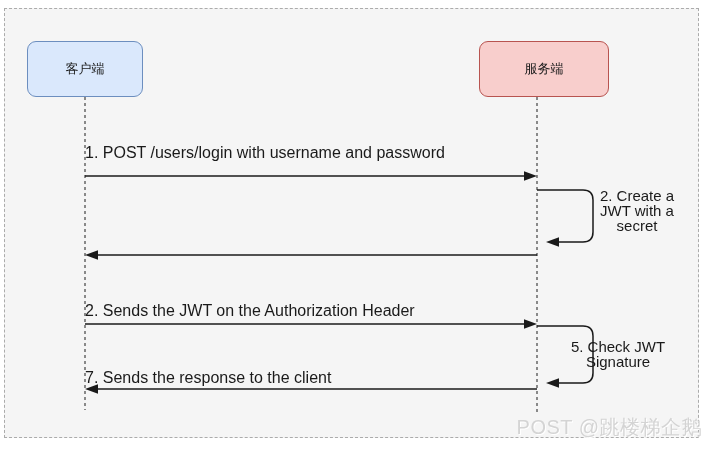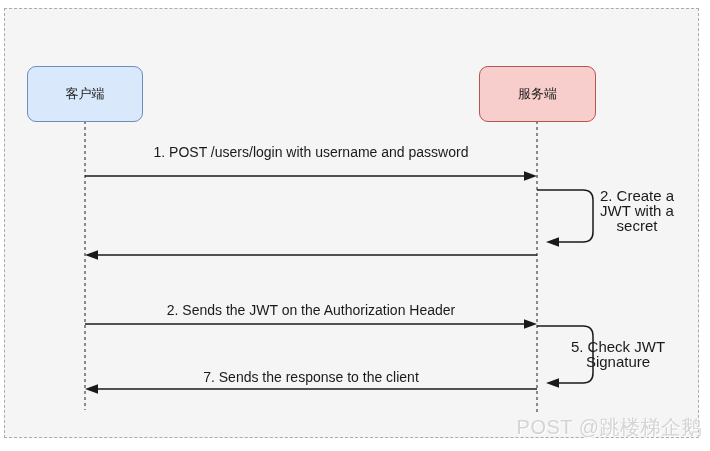--- a/index.html
+++ b/index.html
@@ -19,27 +19,27 @@
     background:var(--frame-bg); border:1px dashed var(--frame-border);
     box-sizing:border-box;
   }
   svg.overlay{position:absolute; left:0; top:0; width:710px; height:451px;}
   .lifeline{stroke:var(--lifeline); stroke-width:1.4; stroke-dasharray:3 3; fill:none;}
   .msg-line{stroke:var(--line); stroke-width:1.5; fill:none;}
   .arrow-head{fill:var(--line); stroke:none;}
   .actor{
     position:absolute; top:41px; height:56px; box-sizing:border-box;
     border-radius:9px; display:flex; align-items:center; justify-content:center;
-    font-size:13px; color:var(--label-text);margin-top:25px;
+    font-size:13px; color:var(--label-text);
   }
   .actor.client{left:27px; width:116px; background:var(--client-fill); border:1px solid var(--client-border);}
-  .actor.server{left:479px; width:117px; background:var(--server-fill); border:1px solid var(--server-border);}
+  .actor.server{left:479px; width:130px; background:var(--server-fill); border:1px solid var(--server-border);}
   .msg-label{
-    position:absolute; left:85px; width:452px; text-align:center;
-    font-size:14px; color:var(--label-text); line-height:15px;
+    position:absolute; left:85px; width:452px; text-align:left;
+    font-size:16px; color:var(--label-text); line-height:15px;
   }
   .loop-label{
     position:absolute; text-align:center; font-size:15px; color:var(--label-text);
     line-height:15px; white-space:pre-line;
   }
   .loop-label.l2{left:593px; width:88px; top:188px;}
   .loop-label.l5{left:568px; width:100px; top:339px;}
   .watermark{
     position:absolute; right:8px; top:414px; font-size:20px;
     color:var(--watermark-text); text-shadow:1px 1px 0 #ffffff;

